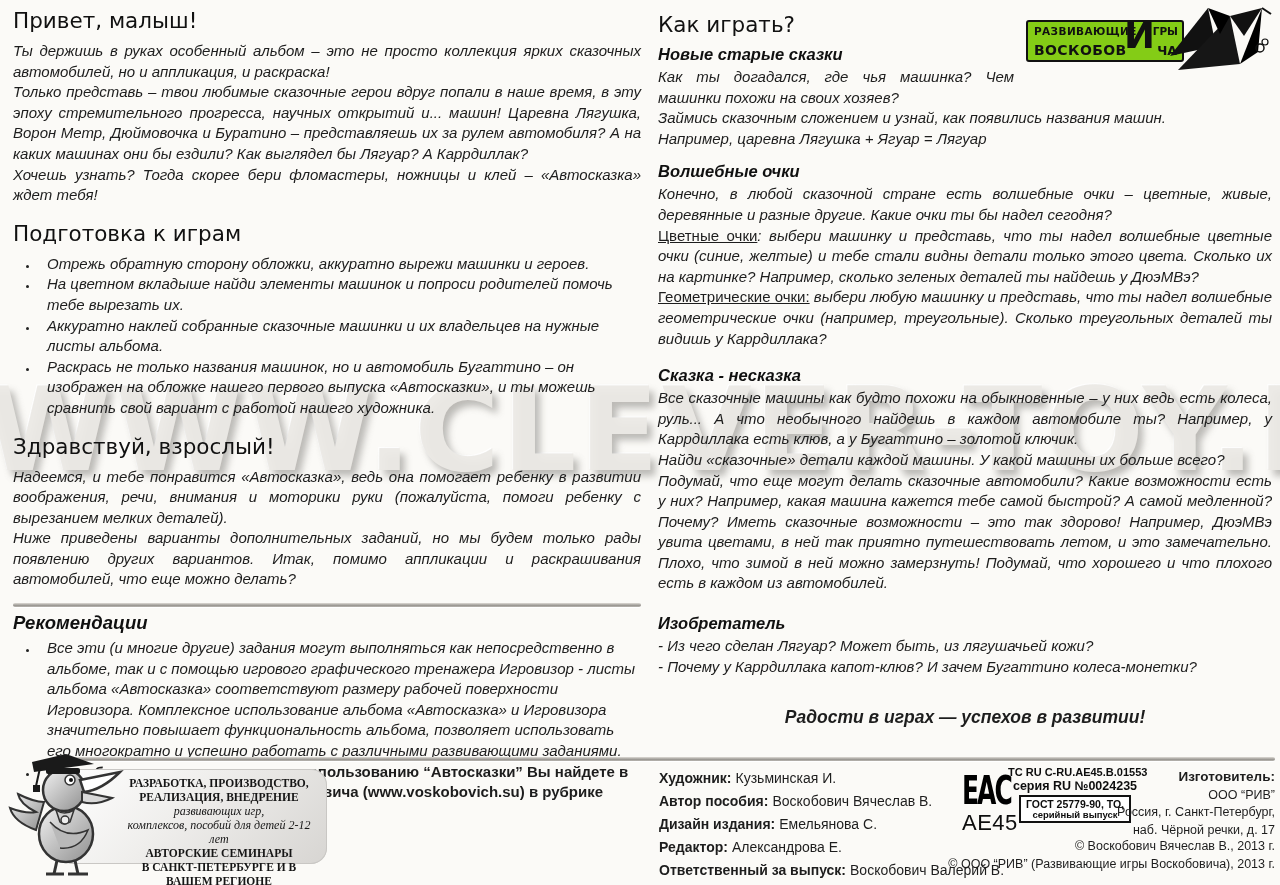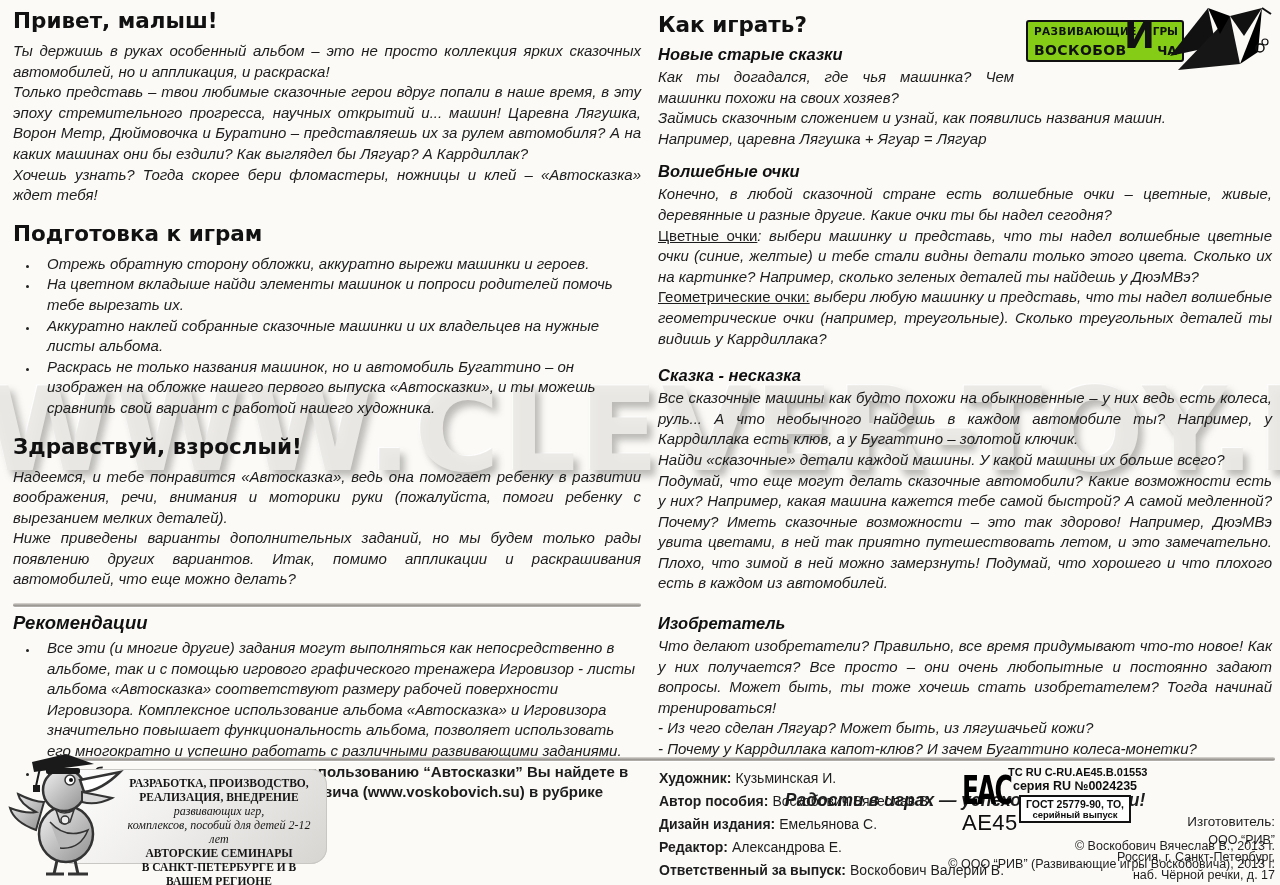--- a/index.html
+++ b/index.html
@@ -6,21 +6,21 @@
   .page{position:relative;width:1280px;height:885px;margin:0 auto;background:#fbfaf7;
         overflow:hidden;font-family:"Liberation Sans",sans-serif;color:#1d1d1d;}
   
   .watermark{position:absolute;top:362px;left:-16px;z-index:0;white-space:nowrap;
         font-family:"DejaVu Sans",sans-serif;font-weight:800;font-size:116px;letter-spacing:3px;
         color:rgba(235,233,229,.95);text-shadow:5px 6px 7px rgba(110,108,104,.45),-1px -1px 0 #fff;
         pointer-events:none;}
   .col{position:absolute;top:0;z-index:1;}
   .col-left{left:13px;width:628px;padding-top:8px;}
   .col-right{left:658px;width:614px;padding-top:8px;}
-  .h-big{font-family:"DejaVu Sans",sans-serif;font-weight:bold;font-size:21.5px;margin:0 0 8px 0;color:#111;}
+  .h-big{font-family:"DejaVu Sans",sans-serif;font-weight:normal;font-size:21.5px;margin:0 0 8px 0;color:#111;}
   .body,.li-text{font-style:italic;font-size:15px;line-height:20.6px;text-align:justify;margin:0;}
   .sec{margin-top:15px;}
   ul.blist{margin:4px 0 0 0;padding:0 0 0 26px;list-style:disc;}
   ul.blist li{padding-left:8px;margin:0;}
   ul.blist li::marker{font-size:11px;color:#222;}
   .h-sub{font-weight:bold;font-style:italic;font-size:16.5px;margin:13px 0 3px 0;color:#101010;}
   .rule{height:4px;background:linear-gradient(180deg,#dedbd6 0%,#9a9792 60%,#b9b6b1 100%);
         border-radius:3px;box-shadow:0 1px 0 rgba(255,255,255,.9);}
   .rule-left{margin:13px 0 5px 0;}
   .rek-b2{font-weight:bold;font-style:normal;}
@@ -54,21 +54,21 @@
   .eac-letters{font-family:"DejaVu Sans",sans-serif;font-weight:900;font-size:25px;letter-spacing:-2px;
         transform:scaleY(1.55);transform-origin:top center;height:40px;color:#000;}
   .eac-code{font-size:22px;margin-top:2px;letter-spacing:.5px;}
   .cert-col{position:absolute;left:46px;top:0;width:134px;text-align:center;font-weight:bold;}
   .cert-l1{font-size:11px;white-space:nowrap;}
   .cert-l2{font-size:12.5px;margin-top:1px;}
   .gost-box{width:104px;margin:2px auto 0;border:2px solid #111;padding:1px 2px;background:#fff;}
   .gost-1{font-size:10.5px;white-space:nowrap;}
   .gost-2{font-size:9.5px;margin-top:-1px;}
   .manu{position:absolute;right:5px;top:769px;width:190px;text-align:right;z-index:2;}
-  .manu-label{font-weight:normal;font-size:13.5px;margin-top:45px;}
+  .manu-label{font-weight:bold;font-size:13.5px;}
   .manu-line{font-size:12.5px;margin-top:3.5px;}
   .copy{position:absolute;right:5px;text-align:right;font-size:12.5px;white-space:nowrap;z-index:2;}
   .copy1{top:839px;}
   .copy2{top:857px;}
   .lead{text-decoration:underline;font-style:normal;}
 </style>
 </head>
 <body>
 
 <div class="page">
@@ -149,21 +149,20 @@
 
     <section>
       <h3 class="h-sub" style="margin-top:17px;">Сказка - несказка</h3>
       <p class="body">Все сказочные машины как будто похожи на обыкновенные – у них ведь есть колеса, руль... А что необычного найдешь в каждом автомобиле ты? Например, у Каррдиллака есть клюв, а у Бугаттино – золотой ключик.</p>
       <p class="body">Найди «сказочные» детали каждой машины. У какой машины их больше всего?</p>
       <p class="body">Подумай, что еще могут делать сказочные автомобили? Какие возможности есть у них? Например, какая машина кажется тебе самой быстрой? А самой медленной? Почему? Иметь сказочные возможности – это так здорово! Например, ДюэМВэ увита цветами, в ней так приятно путешествовать летом, и это замечательно. Плохо, что зимой в ней можно замерзнуть! Подумай, что хорошего и что плохого есть в каждом из автомобилей.</p>
     </section>
 
     <section>
       <h3 class="h-sub" style="margin-top:20px;">Изобретатель</h3>
-      <p class="body">Что делают изобретатели? Правильно, все время придумывают что-то новое! Как у них получается? Все просто – они очень любопытные и постоянно задают вопросы. Может быть, ты тоже хочешь стать изобретателем? Тогда начинай тренироваться!</p>
       <p class="body">- Из чего сделан Лягуар? Может быть, из лягушачьей кожи?</p>
       <p class="body">- Почему у Каррдиллака капот-клюв? И зачем Бугаттино колеса-монетки?</p>
     </section>
 
     <p class="closing">Радости в играх — успехов в развитии!</p>
   </div>
 
   <div class="rule footer-rule"></div>
 
   <svg class="raven" width="120" height="130" viewBox="0 0 120 130">

